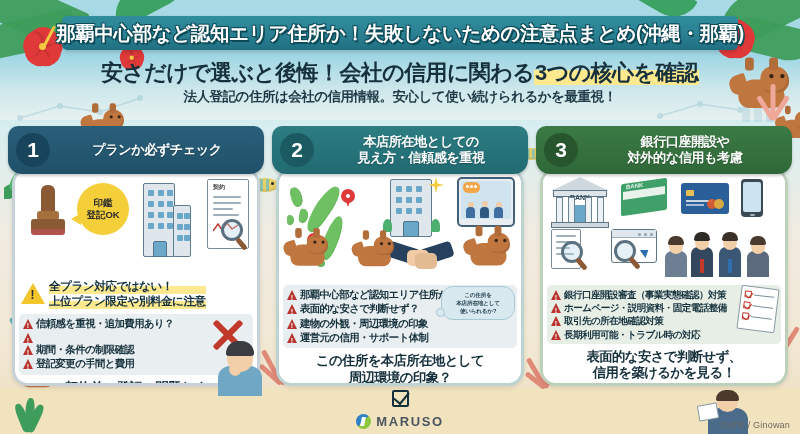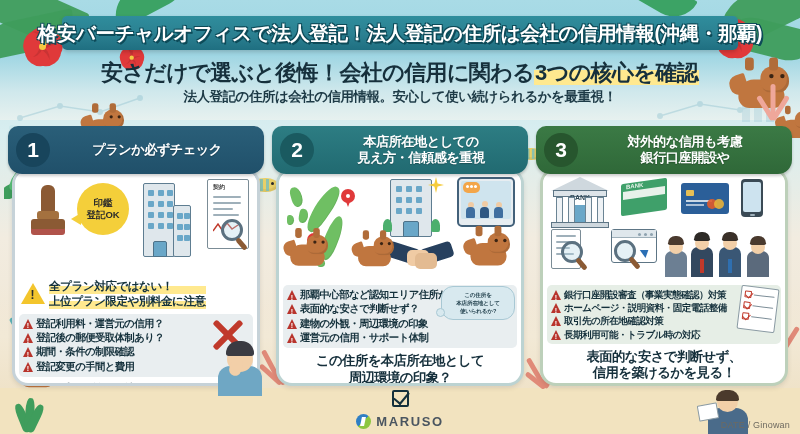--- a/index.html
+++ b/index.html
@@ -671,21 +671,21 @@
   </div>
   <div class="fish" style="left:520px;top:148px;transform:scale(.85);">
     <div class="ftail"></div>
       <div class="fbody"></div>
     <div class="stripe" style="left:8px;"></div>
       <div class="stripe" style="left:14px;"></div>
     <div class="feye"></div>
   </div>
 
   <div class="title-band">
-    <h1>格安バーチャルオフィスで法人登記！法人登記の住所は会社の信用情報(沖縄・那覇)</h1>
+    <h1>那覇中心部など認知エリア住所か！失敗しないための注意点まとめ(沖縄・那覇)</h1>
   </div>
 
   <div class="subtitle-wrap">
     <div class="subtitle">
       <span>安さだけで選ぶと後悔！会社の信用に関わる</span><span class="hl">3つの核心を確認</span>
     </div>
     <div class="subsub">法人登記の住所は会社の信用情報。安心して使い続けられるかを最重視！</div>
   </div>
 
   <div class="cols">
@@ -762,25 +762,24 @@
           </div>
         </div>
 
         <div class="bullets">
           <div class="xmark">
               <i></i>
               <i></i>
             </div>
           <div class="bullet">
             <div class="btri"></div>
-            <div>登記利用料・運営元の信用？</div>
+            <div>信頼感を重視・追加費用あり？</div>
           </div>
           <div class="bullet">
             <div class="btri"></div>
-            <div>登記後の郵便受取体制あり？</div>
           </div>
           <div class="bullet">
             <div class="btri"></div>
             <div>期間・条件の制限確認</div>
           </div>
           <div class="bullet">
             <div class="btri"></div>
             <div>登記変更の手間と費用</div>
           </div>
         </div>
@@ -929,22 +928,22 @@
           <span>この住所を本店所在地として</span>
           <span>周辺環境の印象？</span>
         </div>
       </div>
     </div>
 
     <div class="col c3">
       <div class="col-head c3">
         <div class="num-badge">3</div>
         <div class="head-text">
+          <span>銀行口座開設や</span>
           <span>対外的な信用も考慮</span>
-          <span>銀行口座開設や</span>
         </div>
       </div>
 
       <div class="col-card">
         <div class="art">
 
           <div class="bank" style="left:8px;top:6px;width:58px;height:52px;">
             <div class="roof"></div>
             <div class="pedi"></div>
             <div class="label">BANK</div>

